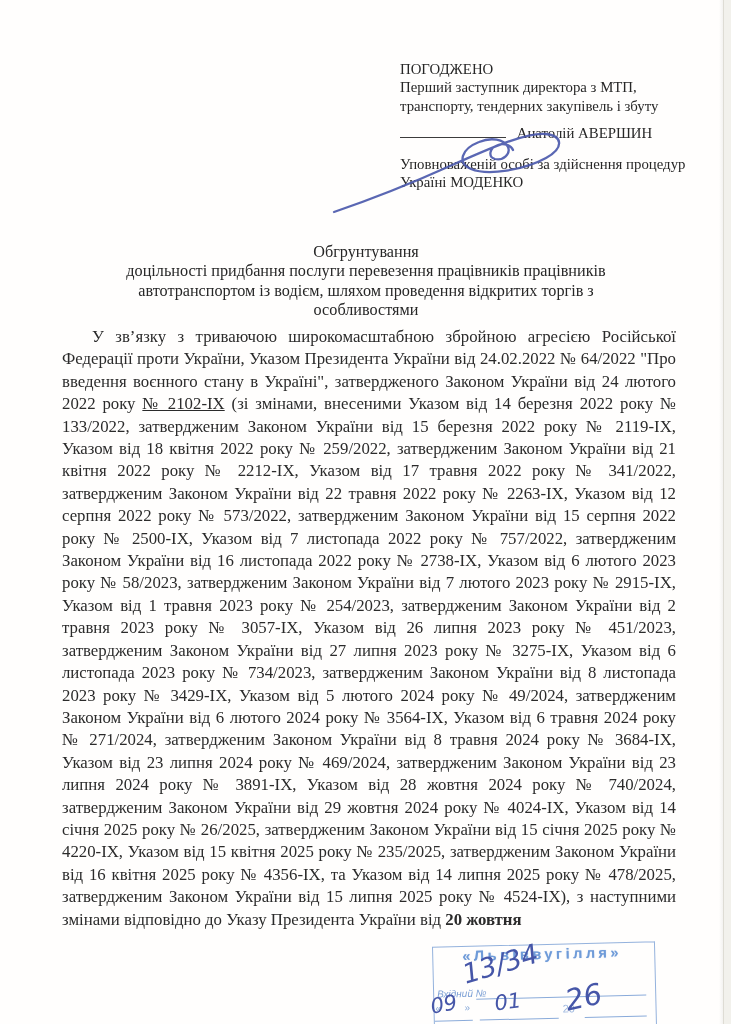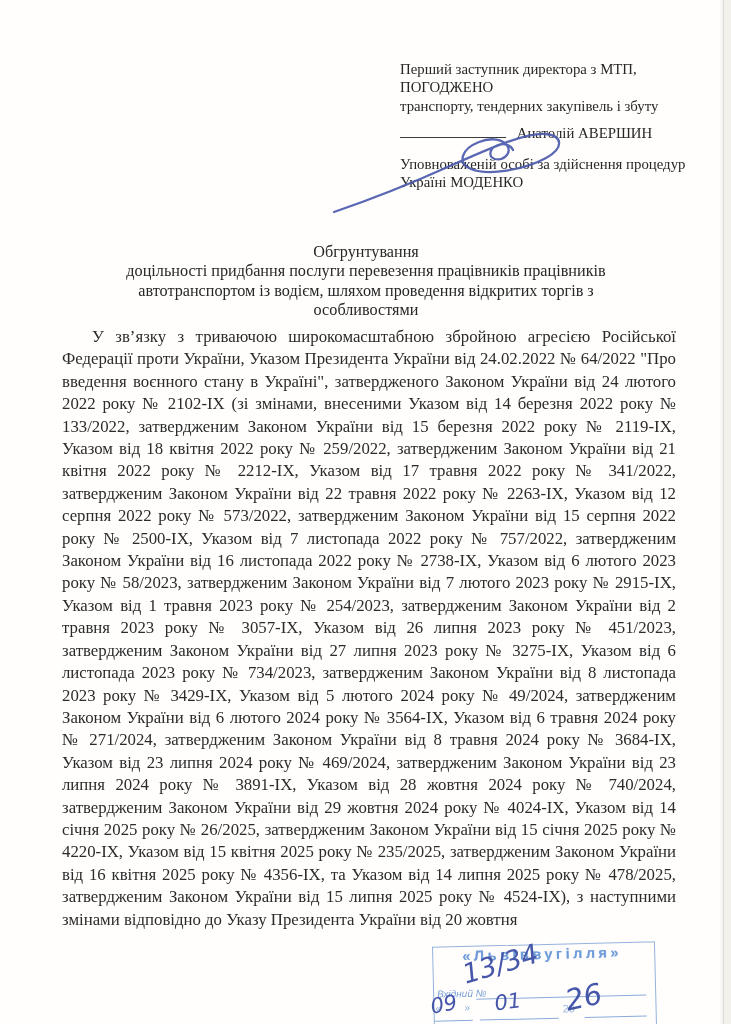--- a/index.html
+++ b/index.html
@@ -27,22 +27,22 @@
     z-index:3; pointer-events:none; }
 
   
   .title { position:absolute; top:243px; left:58px; width:616px; text-align:center;
     font-weight:normal; font-size:16.2px; line-height:19.4px; z-index:2; }
 
   
   .body-text { position:absolute; top:326px; left:62px; width:614px; margin:0;
     font-size:16.8px; line-height:22.4px; text-align:justify; text-indent:30px;
     color:#2b2b2b; z-index:2; }
-  .body-text .u { }
-  .body-text .b { font-weight:normal; }
+  .body-text .u { text-decoration:underline; }
+  .body-text .b { font-weight:bold; }
 
   
   .stamp { position:absolute; left:433px; top:944px; width:221px; height:84px;
     border:1.5px solid rgba(112,152,210,0.75); border-bottom:none;
     transform:rotate(-1.4deg); z-index:1;
     font-family:"Liberation Sans","DejaVu Sans",sans-serif; }
   .stamp-org { position:absolute; left:-16px; top:1px; width:250px; text-align:center;
     color:#6f9bd8; font-weight:bold; font-size:14.5px; letter-spacing:3.5px;
     text-shadow:0 0 1px rgba(111,155,216,0.55); }
   .stamp-label { position:absolute; left:3px; top:41px; font-size:10px; font-style:italic;
@@ -66,22 +66,22 @@
 </style>
 </head>
 <body>
 
 <div class="page">
 
   <div class="edge-shade"></div>
   <div class="right-margin"></div>
 
   <div class="approval">
+    <div class="ap-line">ПОГОДЖЕНО</div>
     <div class="ap-line">Перший заступник директора з МТП,</div>
-    <div class="ap-line">ПОГОДЖЕНО</div>
     <div class="ap-line">транспорту, тендерних закупівель і збуту</div>
     <div class="sig-row">
       <span class="sig-underline"></span>
       <span>Анатолій АВЕРШИН</span>
     </div>
     <div class="ap-line">Уповноваженій особі за здійснення процедур</div>
     <div class="ap-line">Україні МОДЕНКО</div>
   </div>
 
   <svg class="signature" viewBox="0 0 370 140" xmlns="http://www.w3.org/2000/svg">

